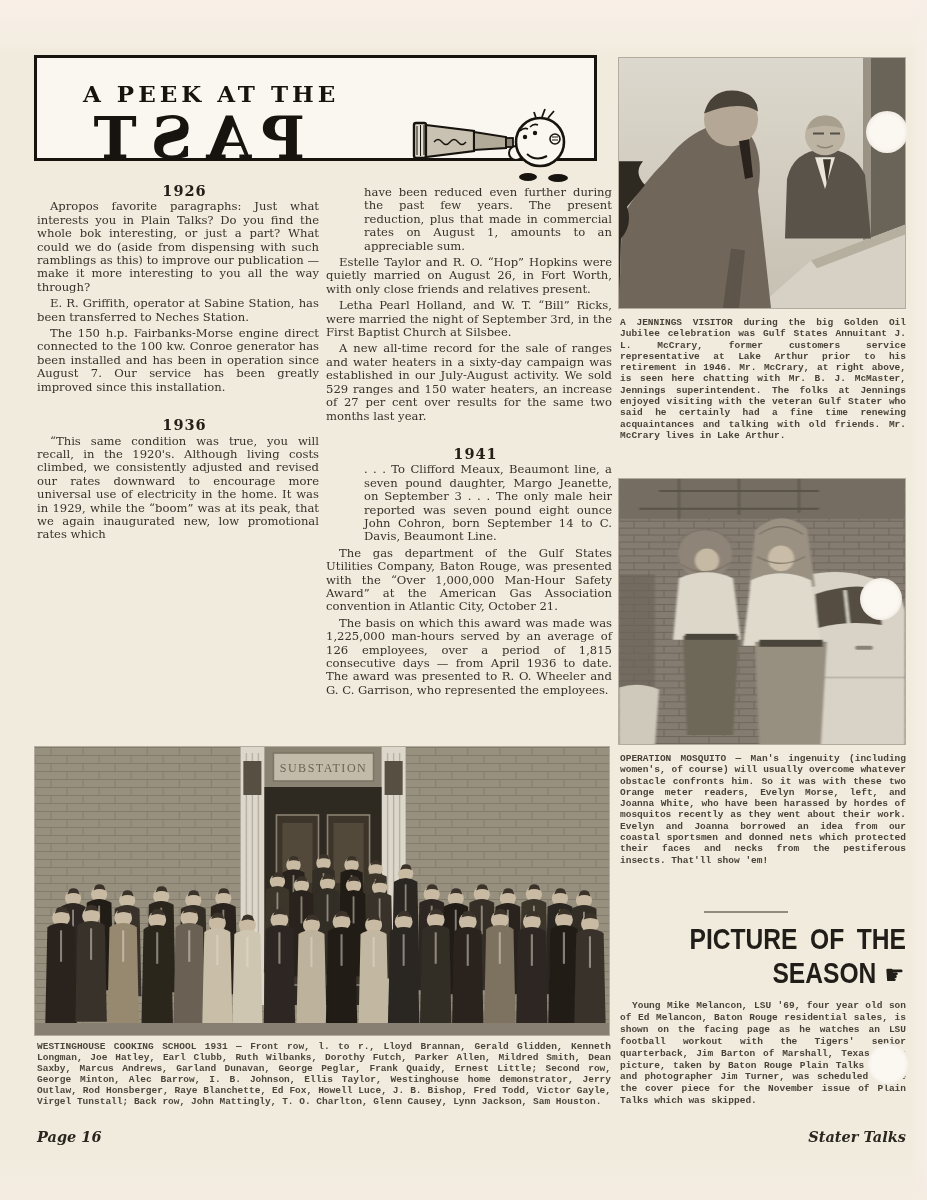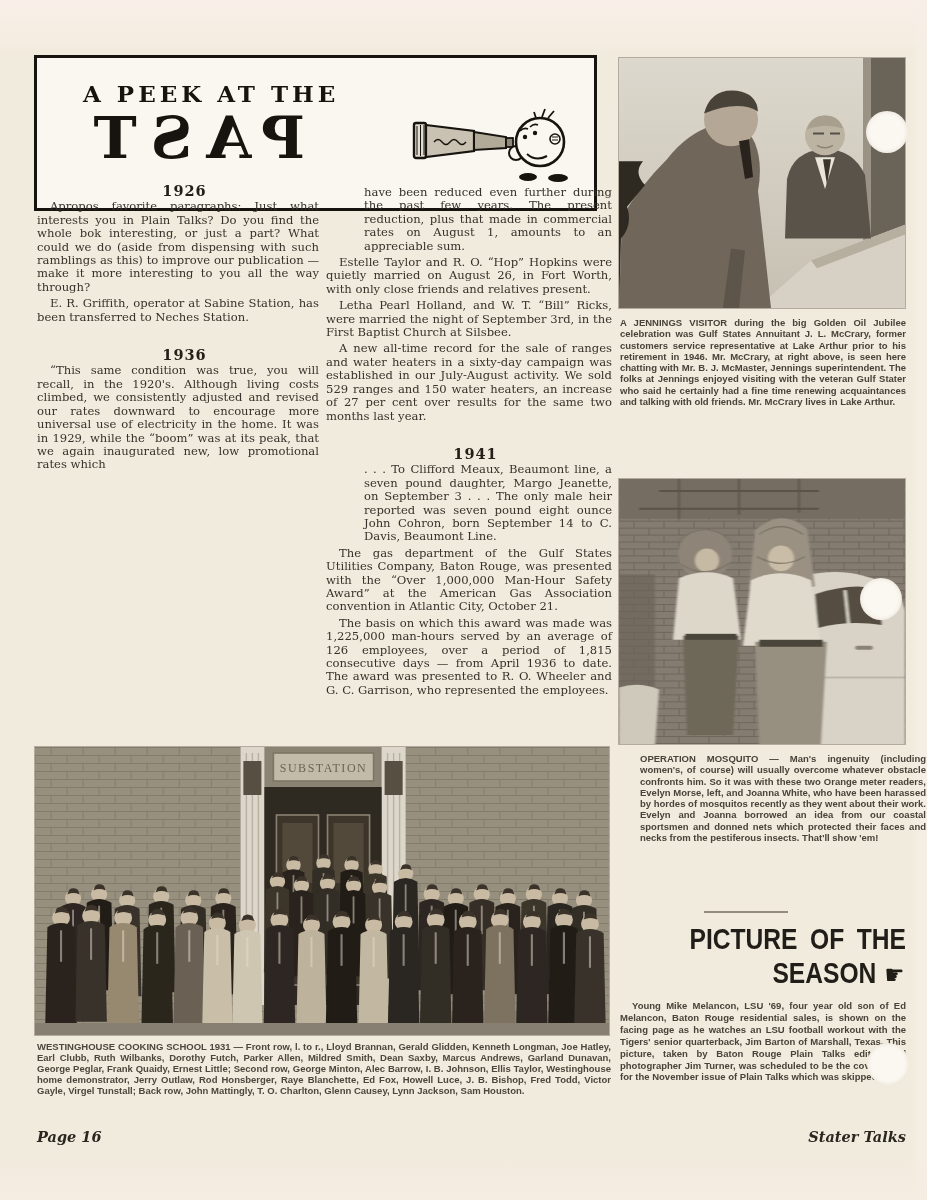--- a/index.html
+++ b/index.html
@@ -10,21 +10,21 @@
     font-family:"DejaVu Serif", serif;
   }
   .tint-top{position:absolute;left:0;top:0;width:927px;height:52px;
     background:linear-gradient(#f9efe8,#f4ede1 80%,rgba(244,237,225,0));pointer-events:none;}
   .tint-right{position:absolute;right:0;top:0;width:18px;height:1200px;
     background:linear-gradient(90deg,rgba(246,239,229,0),#f6efe7);pointer-events:none;}
   .tint-bottom{position:absolute;left:0;bottom:0;width:927px;height:42px;
     background:linear-gradient(rgba(245,236,226,0),#f5ece2);pointer-events:none;}
 
   
-  .peek-box{position:absolute;left:34px;top:55px;width:563px;height:156px;
+  .peek-box{position:absolute;left:34px;top:55px;width:563px;height:106px;
     background:#faf7f0;border:3px solid #17130e;box-sizing:border-box;}
   .kicker{position:absolute;left:46px;top:22px;font-weight:bold;font-size:23px;
     letter-spacing:4px;color:#17130e;white-space:nowrap;}
   .past-title{position:absolute;left:44px;top:46px;font-weight:bold;font-size:58px;
     letter-spacing:14px;color:#17130e;display:inline-block;transform:scaleX(-1);
     transform-origin:112px center;white-space:nowrap;}
   .mascot{position:absolute;right:24px;top:48px;}
 
   
   .col{position:absolute;color:#36312a;font-size:11.6px;line-height:13.4px;text-align:justify;}
@@ -38,24 +38,24 @@
   #col2{left:326px;top:186px;width:286px;}
 
   
   .photo{position:absolute;background:#cfc9bd;border:1px solid #b3ab9d;box-sizing:border-box;overflow:hidden;}
   #photo-jennings{left:618px;top:57px;width:288px;height:252px;}
   #photo-mosquito{left:618px;top:478px;width:288px;height:267px;}
   #photo-substation{left:34px;top:746px;width:576px;height:290px;}
   .photo svg{display:block;width:100%;height:100%;}
 
   
-  .caption{position:absolute;font-family:Liberation Sans, sans-serif;font-weight:bold;
+  .caption{position:absolute;font-family:Liberation Mono, monospace;font-weight:bold;
     font-size:9.5px;line-height:11.3px;text-align:justify;color:#48423a;}
   #cap-jennings{left:620px;top:317px;width:286px;}
-  #cap-mosquito{left:620px;top:753px;width:286px;margin-left:20px;}
+  #cap-mosquito{left:620px;top:753px;width:286px;}
   #cap-cooking{left:37px;top:1041px;width:574px;line-height:11px;color:#4c463d;}
 
   
   .season-rule{position:absolute;left:704px;top:911px;width:84px;height:2px;background:#938b80;}
   .season-title{position:absolute;left:620px;top:922px;width:286px;text-align:right;
     font-family:"Liberation Sans", sans-serif;font-weight:bold;color:#211d18;
     font-size:30px;line-height:34px;letter-spacing:0;}
   .season-title .line{display:block;transform:scaleX(.82);transform-origin:100% 50%;
     word-spacing:7px;white-space:nowrap;}
   .season-title .line2{padding-right:2px;}
@@ -109,20 +109,21 @@
 
     <ellipse cx="116" cy="71" rx="9" ry="4" fill="#17130e"></ellipse>
     <ellipse cx="146" cy="72" rx="10" ry="4" fill="#17130e"></ellipse>
   </svg>
 </div>
 
 <div class="col" id="col1">
   <p class="year-head">1926</p>
   <p>Apropos favorite paragraphs: Just what interests you in Plain Talks? Do you find the whole bok interesting, or just a part? What could we do (aside from dispensing with such ramblings as this) to improve our publication — make it more interesting to you all the way through?</p>
   <p>E. R. Griffith, operator at Sabine Station, has been transferred to Neches Station.</p>
+  <p>The 150 h.p. Fairbanks-Morse engine direct connected to the 100 kw. Conroe generator has been installed and has been in operation since August 7. Our service has been greatly improved since this installation.</p>
   <p class="year-head mid">1936</p>
   <p>“This same condition was true, you will recall, in the 1920's. Although living costs climbed, we consistently adjusted and revised our rates downward to encourage more universal use of electricity in the home. It was in 1929, while the “boom” was at its peak, that we again inaugurated new, low promotional rates which</p>
 </div>
 
 <div class="col" id="col2">
   <p class="noind">have been reduced even further during the past few years. The present reduction, plus that made in commercial rates on August 1, amounts to an appreciable sum.</p>
   <p>Estelle Taylor and R. O. “Hop” Hopkins were quietly married on August 26, in Fort Worth, with only close friends and relatives present.</p>
   <p>Letha Pearl Holland, and W. T. “Bill” Ricks, were married the night of September 3rd, in the First Baptist Church at Silsbee.</p>
   <p>A new all-time record for the sale of ranges and water heaters in a sixty-day campaign was established in our July-August activity. We sold 529 ranges and 150 water heaters, an increase of 27 per cent over results for the same two months last year.</p>
   <p class="year-head mid">1941</p>

